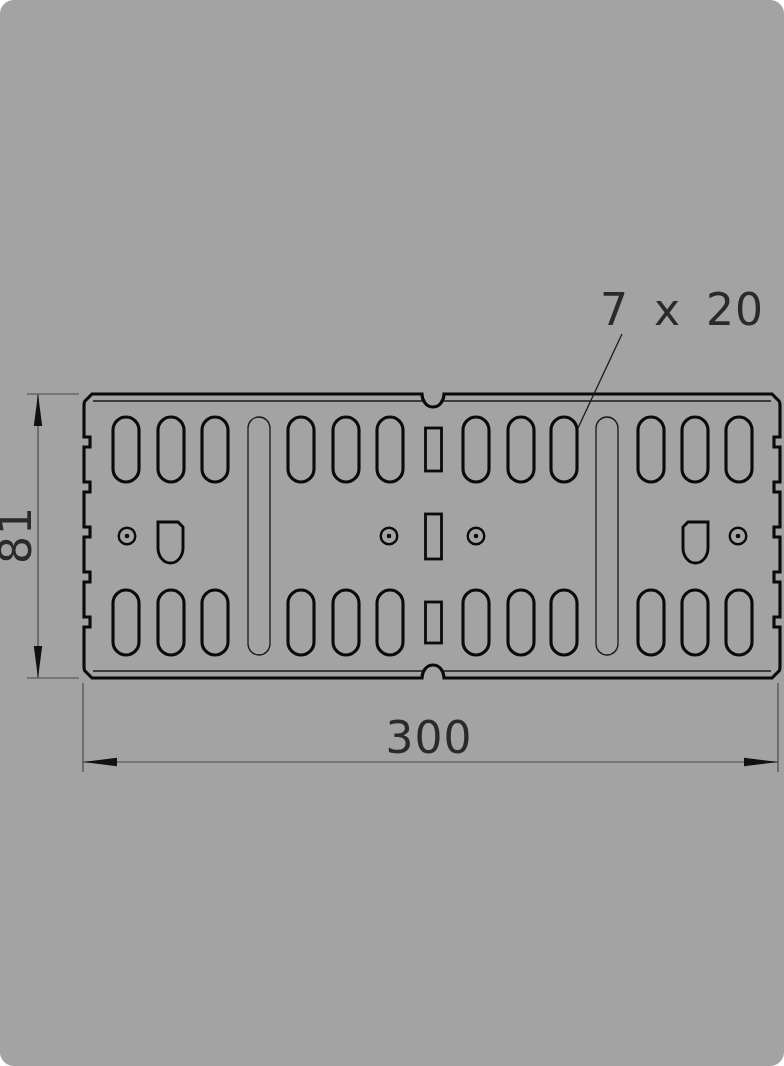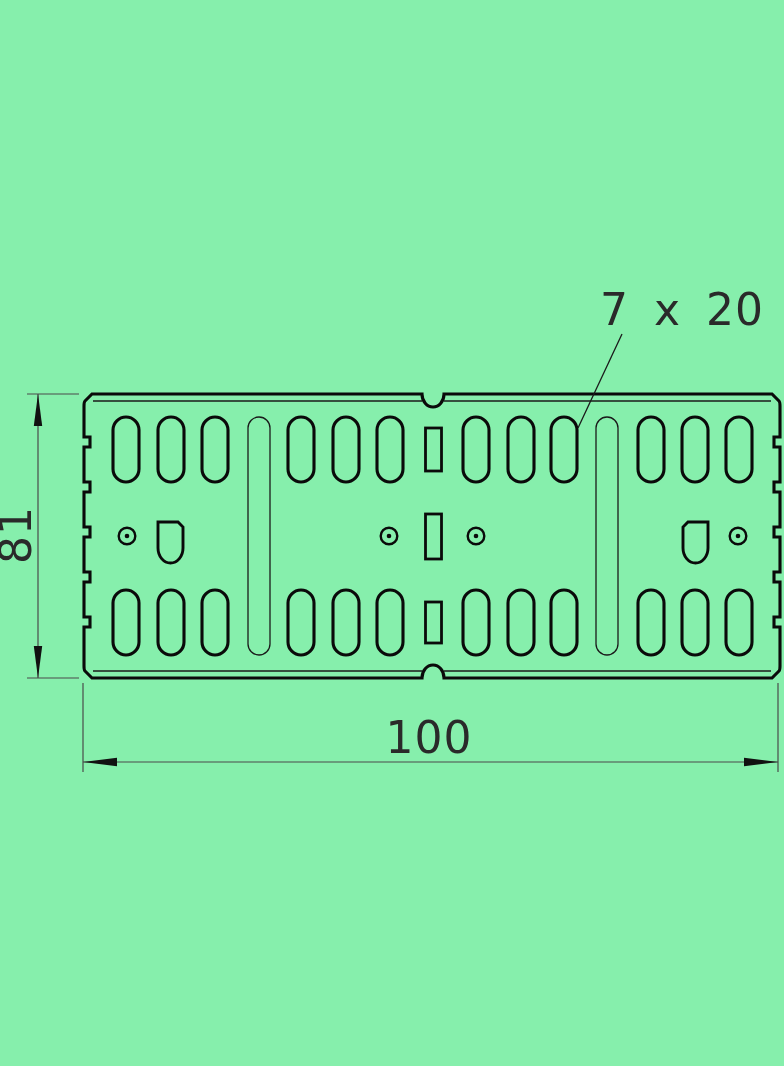--- a/index.html
+++ b/index.html
@@ -5,22 +5,23 @@
   html, body {
     margin: 0;
     padding: 0;
     background: #ffffff;
     font-family: "DejaVu Sans", "Liberation Sans", sans-serif;
   }
   #canvas {
     position: relative;
     width: 784px;
     height: 1066px;
-    background: #86efac;
+    background: #a3a3a3;
     overflow: hidden;
+    border-radius: 14px;
   }
   #drawing-svg {
     position: absolute;
     left: 0;
     top: 0;
     width: 784px;
     height: 1066px;
   }
   .dim-label {
     position: absolute;
@@ -106,16 +107,16 @@
       <line x1="83" y1="683" x2="83" y2="772" stroke="#4a4a4a" stroke-width="1.2"></line>
       <line x1="778" y1="683" x2="778" y2="772" stroke="#4a4a4a" stroke-width="1.2"></line>
       <line x1="83" y1="762" x2="778" y2="762" stroke="#4a4a4a" stroke-width="1.2"></line>
       <polygon points="83,762 117,757.8 117,766.2" fill="#111111"></polygon>
       <polygon points="778,762 744,757.8 744,766.2" fill="#111111"></polygon>
       <line x1="622" y1="334" x2="578" y2="428" stroke="#1a1a1a" stroke-width="1.3"></line>
     </svg>
 
   <div id="label-slot" class="dim-label">7 x 20</div>
 
-  <div id="label-width" class="dim-label">100</div>
+  <div id="label-width" class="dim-label">300</div>
 
   <div id="label-height" class="dim-label">81</div>
 </div>
 
 </body></html>

